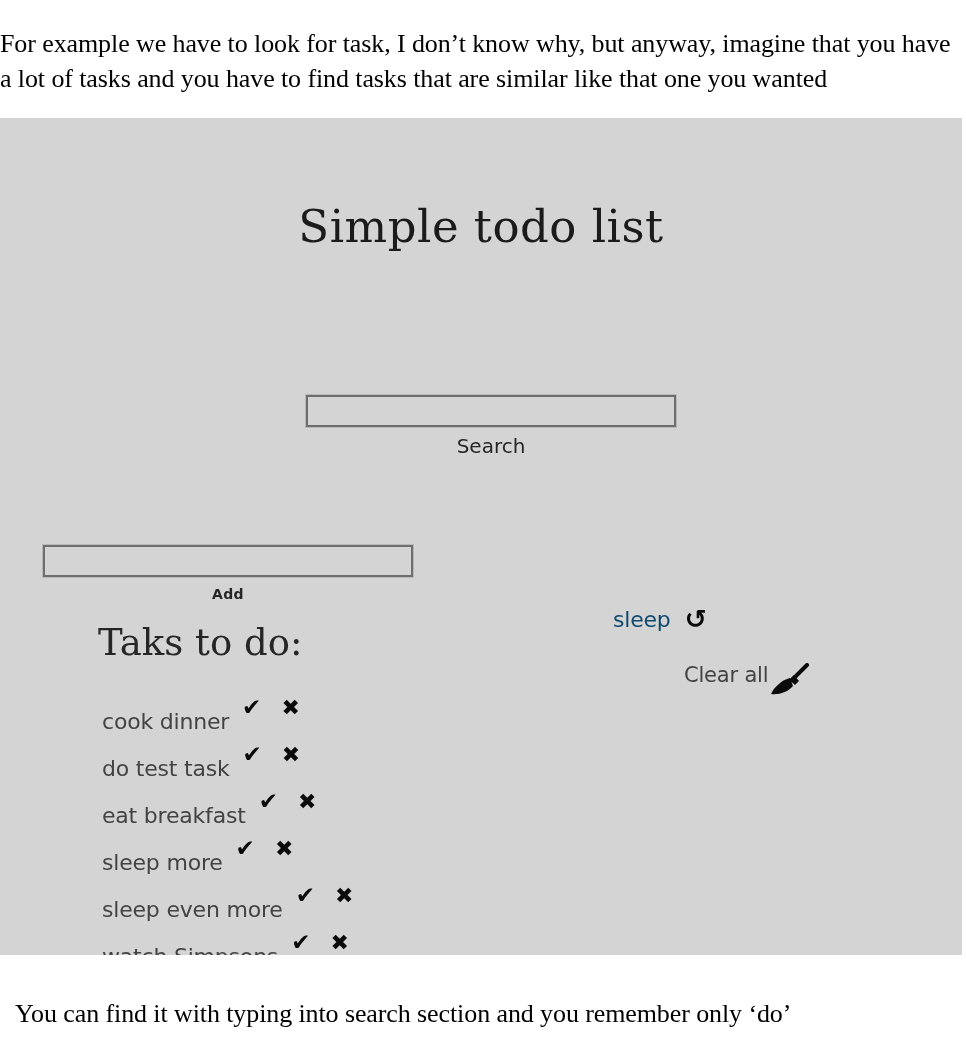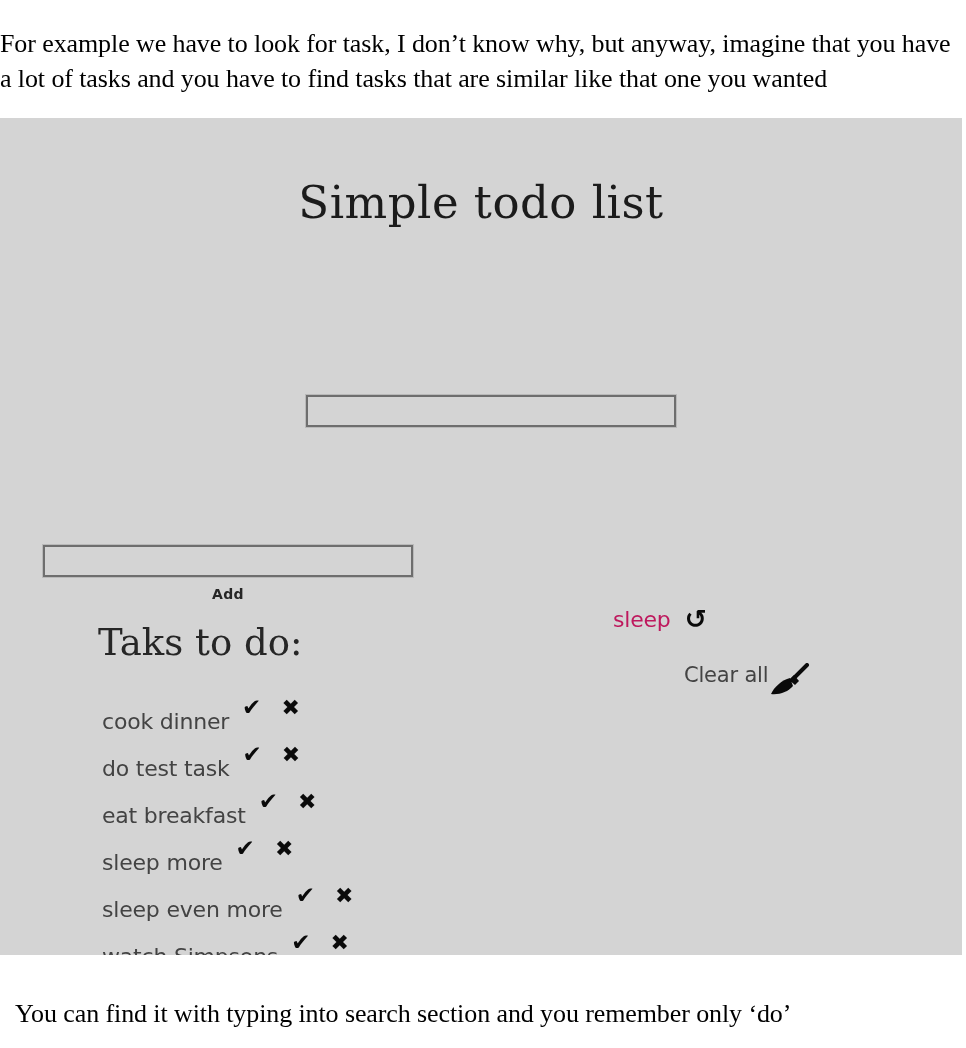--- a/index.html
+++ b/index.html
@@ -38,21 +38,21 @@
     height: 837px;
     background: #d4d4d4;
     overflow: hidden;
     font-family: "DejaVu Sans", sans-serif;
   }
 
   
   #app-title {
     position: absolute;
     left: 0;
-    top: 28px;
+    top: 52px;
     width: 962px;
     text-align: center;
     font-family: "DejaVu Serif", serif;
     font-size: 45px;
     font-weight: 400;
     color: #1b1b1b;
     letter-spacing: 0.5px;
     white-space: nowrap;
   }
 
@@ -159,21 +159,21 @@
   }
   .done-row {
     display: flex;
     align-items: center;
     height: 36px;
     white-space: nowrap;
   }
   .done-text {
     font-family: "DejaVu Sans", sans-serif;
     font-size: 22px;
-    color: #be185d;
+    color: #0c4a6e;
     letter-spacing: -0.2px;
   }
   .undo-icon {
     display: inline-block;
     font-size: 26px;
     font-weight: bold;
     color: #0a0a0a;
     margin-left: 14px;
     line-height: 1;
     transform: scaleX(-1);
@@ -204,20 +204,21 @@
 </head>
 <body>
 
 <p class="doc-text" id="intro-paragraph">For example we have to look for task, I don’t know why, but anyway, imagine that you have a lot of tasks and you have to find tasks that are similar like that one you wanted</p>
 
 <div id="app-screenshot">
 
   <h1 id="app-title">Simple todo list</h1>
 
   <input class="textbox" id="search-input" type="text" value="" placeholder="" style="">
+  <div class="field-label" id="search-label">Search</div>
 
   <input class="textbox" id="add-input" type="text" value="" placeholder="" style="">
   <div class="field-label" id="add-label">Add</div>
 
   <div class="section-heading" id="todo-heading">Taks to do:</div>
 
   <div id="todo-list">
     <div class="todo-row">
       <span class="todo-text">cook dinner</span>
       <span class="icon-btn check-icon">✔</span>

